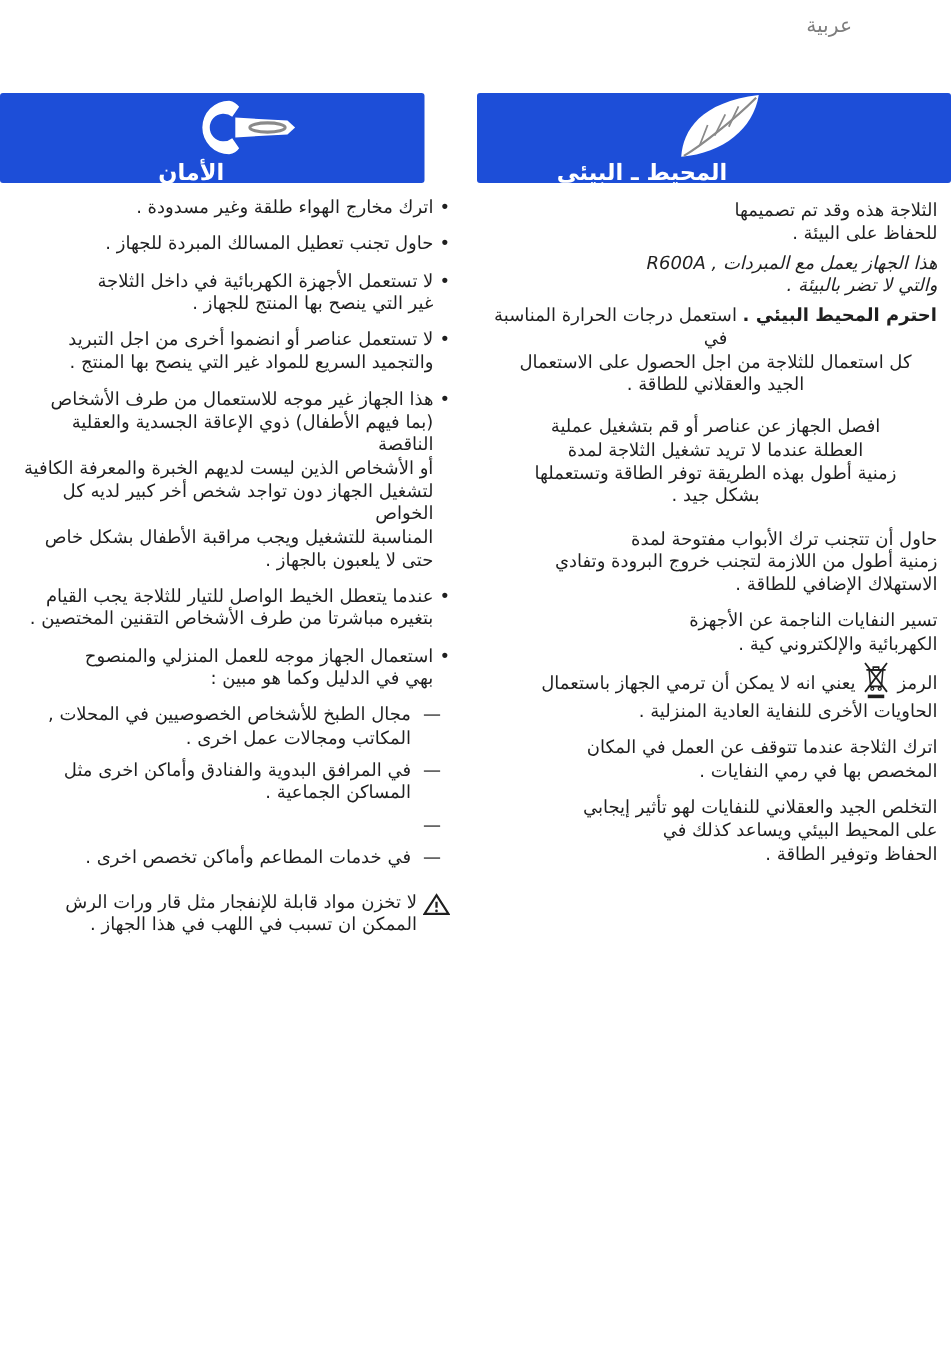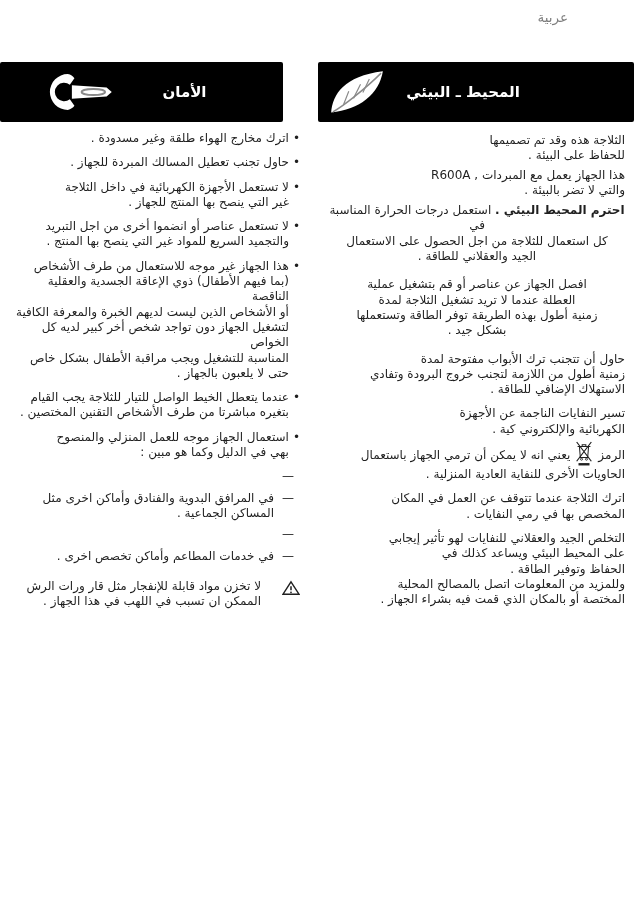--- a/index.html
+++ b/index.html
@@ -6,22 +6,22 @@
   .page {
     position:relative; width:634px; height:704px; overflow:hidden;
     background:#ffffff; font-family:"DejaVu Sans", sans-serif; color:#1f1f1f;
   }
   .lang-label {
     position:absolute; top:9px; right:66px;
     font-size:13.5px; color:#7d7d7d;
   }
   
   .banner {
-    position:absolute; top:62px; height:60px; background:#000000;
-    border-radius:2px; display:flex; align-items:center;
+    position:absolute; top:62px; height:60px; background:#1d4ed8;
+    border-radius:2px; display:flex; align-items:center;flex-direction:column;
   }
   .banner-safety { left:0; width:283px; }
   .banner-env    { left:318px; width:316px;justify-content:center; }
   .banner-icon { flex:0 0 auto; display:block; }
   .banner-safety .banner-icon { margin-left:42px; }
   .banner-env    .banner-icon { margin-left:8px; }
   .banner-title {
     flex:1; text-align:center; color:#ffffff; font-weight:bold;
     font-size:15px; line-height:1;
   }
@@ -31,29 +31,29 @@
   .col {
     position:absolute; direction:rtl; text-align:right;
     font-size:12px; line-height:15.3px;
   }
   .col-env    { top:133px; right:9px;  width:296px; }
   .col-safety { top:131px; left:8px;   width:292px; }
   .col p { margin:0 0 9px 0; white-space:pre-line; }
   .bold { font-weight:normal; }
   .m2 { margin-bottom:2px !important; }
   .m4 { margin-bottom:4px !important; }
-  .m5 { margin-bottom:5px !important; }
+  .m5 { margin-bottom:5px !important;font-style:italic; }
   .m13 { margin-bottom:13px !important;text-align:center; }
   .m0 { margin-bottom:0 !important; }
   .li { display:flex; gap:4px; margin:0 0 9px 0; }
   .li .marker { flex:0 0 auto; }
   .li .li-text { white-space:pre-line; }
   .dash-item { margin-right:6px; margin-bottom:6px; }
   .dash-item .li-text { padding-right:4px; }
-  .warning-row { display:flex; gap:21px; margin-top:15px; }
+  .warning-row { display:flex; gap:4px; margin-top:15px; }
   .warning-row .li-text { white-space:pre-line; }
   .weee-line .weee-svg { vertical-align:-8px; margin:0 3px; }
   
   .decor { position:absolute; border-radius:50%; box-sizing:border-box; }
   .decor.fill { background:#8f8f8f; }
   .decor.ring { border:solid #8f8f8f; background:transparent; }
 </style>
 </head>
 <body>
 
@@ -103,22 +103,20 @@
           <circle cx="14.7" cy="21.8" r="1.1" fill="none" stroke="#1f1f1f" stroke-width="0.9"></circle>
           <path d="M4 3 L20 24 M20 3 L4 24" stroke="#1f1f1f" stroke-width="1.3" fill="none"></path>
           <rect x="6" y="26" width="12" height="2.6" fill="#1f1f1f"></rect>
         </svg><span>يعني انه لا يمكن أن ترمي الجهاز باستعمال
 الحاويات الأخرى للنفاية العادية المنزلية .</span></p>
     <p>اترك الثلاجة عندما تتوقف عن العمل في المكان
 المخصص بها في رمي النفايات .</p>
     <p class="m0">التخلص الجيد والعقلاني للنفايات لهو تأثير إيجابي
 على المحيط البيئي ويساعد كذلك في
 الحفاظ وتوفير الطاقة .</p>
-    <p class="m0">وللمزيد من المعلومات اتصل بالمصالح المحلية
-المختصة أو بالمكان الذي قمت فيه بشراء الجهاز .</p>
   </div>
 
   <div class="col col-safety">
     <div class="li">
         <span class="marker">•</span>
         <span class="li-text">اترك مخارج الهواء طلقة وغير مسدودة .</span>
       </div>
     <div class="li">
         <span class="marker">•</span>
         <span class="li-text">حاول تجنب تعطيل المسالك المبردة للجهاز .</span>
@@ -147,20 +145,22 @@
         <span class="li-text">عندما يتعطل الخيط الواصل للتيار للثلاجة يجب القيام
 بتغيره مباشرتا من طرف الأشخاص التقنين المختصين .</span>
       </div>
     <div class="li">
         <span class="marker">•</span>
         <span class="li-text">استعمال الجهاز موجه للعمل المنزلي والمنصوح
 بهي في الدليل وكما هو مبين :</span>
       </div>
     <div class="li dash-item">
         <span class="marker">—</span>
+        <span class="li-text">مجال الطبخ للأشخاص الخصوصيين في المحلات ,
+المكاتب ومجالات عمل اخرى .</span>
       </div>
     <div class="li dash-item">
         <span class="marker">—</span>
         <span class="li-text">في المرافق البدوية والفنادق وأماكن اخرى مثل
 المساكن الجماعية .</span>
       </div>
     <div class="li dash-item">
         <span class="marker">—</span>
       </div>
     <div class="li dash-item">

